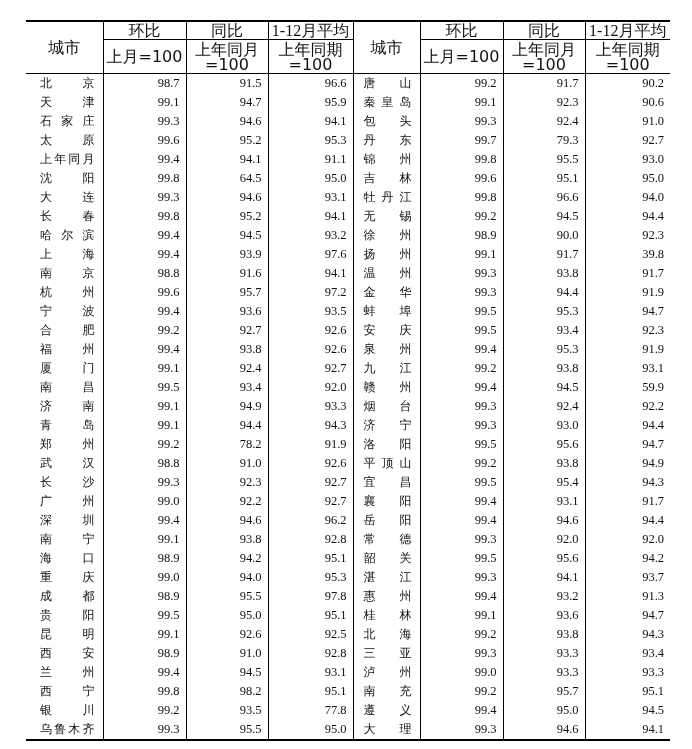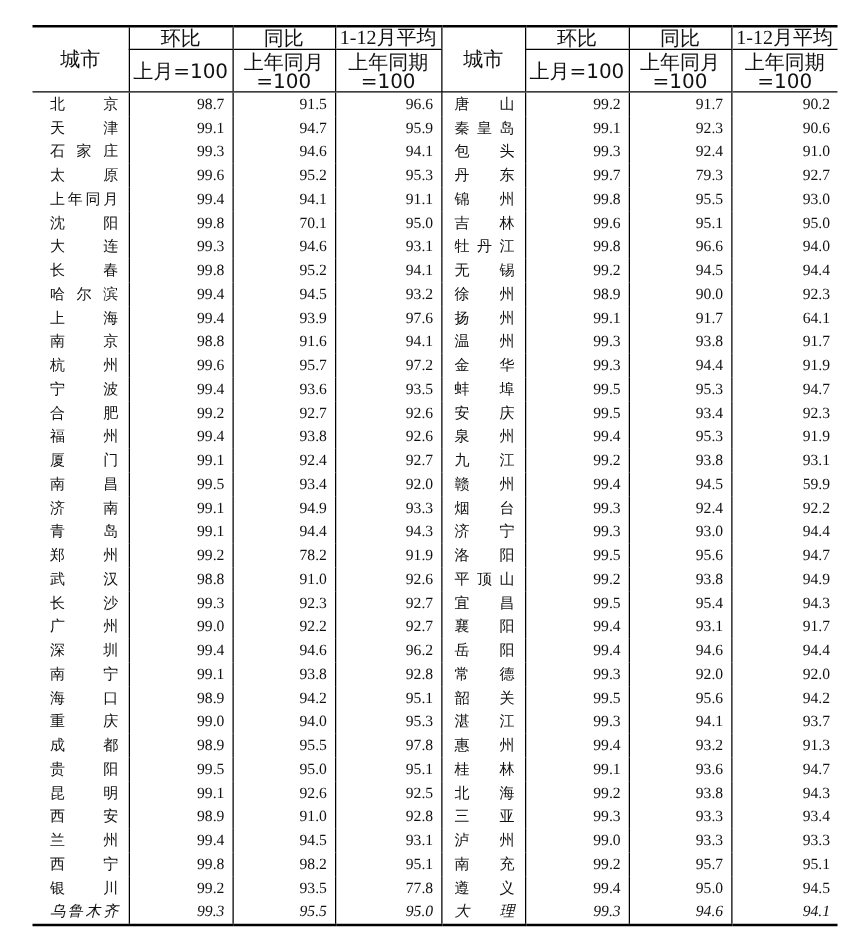--- a/index.html
+++ b/index.html
@@ -31,21 +31,21 @@
     line-height: 19px; white-space: nowrap;
   }
   table.stats td.first { border-left: none; }
   table.stats td.num { text-align: right; padding-right: 6px; }
   table.stats td.city {
     font-family: "DejaVu Sans", "Liberation Sans", sans-serif; font-size: 12px;
     text-align: justify; text-align-last: justify; padding: 0 8px 0 14px;
     letter-spacing: 0;
   }
   table.stats td.city2 { padding: 0 8px 0 10px; }
-  table.stats tbody tr:last-child td { border-bottom: 2.5px solid #000; font-style: italic; }
+  table.stats tbody tr:last-child td { border-bottom: 2.5px solid #000; }
 </style>
 </head>
 <body>
 
 <table class="stats">
   <colgroup>
     <col class="city">
       <col class="num">
       <col class="num2">
       <col class="num3">
@@ -121,21 +121,21 @@
         <td class="num">94.1</td>
         <td class="num">91.1</td>
         <td class="city city2">锦　　州</td>
         <td class="num">99.8</td>
         <td class="num">95.5</td>
         <td class="num">93.0</td>
       </tr>
       <tr>
         <td class="first city">沈　　阳</td>
         <td class="num">99.8</td>
-        <td class="num">70.1</td>
+        <td class="num">64.5</td>
         <td class="num">95.0</td>
         <td class="city city2">吉　　林</td>
         <td class="num">99.6</td>
         <td class="num">95.1</td>
         <td class="num">95.0</td>
       </tr>
       <tr>
         <td class="first city">大　　连</td>
         <td class="num">99.3</td>
         <td class="num">94.6</td>
@@ -166,21 +166,21 @@
         <td class="num">92.3</td>
       </tr>
       <tr>
         <td class="first city">上　　海</td>
         <td class="num">99.4</td>
         <td class="num">93.9</td>
         <td class="num">97.6</td>
         <td class="city city2">扬　　州</td>
         <td class="num">99.1</td>
         <td class="num">91.7</td>
-        <td class="num">64.1</td>
+        <td class="num">39.8</td>
       </tr>
       <tr>
         <td class="first city">南　　京</td>
         <td class="num">98.8</td>
         <td class="num">91.6</td>
         <td class="num">94.1</td>
         <td class="city city2">温　　州</td>
         <td class="num">99.3</td>
         <td class="num">93.8</td>
         <td class="num">91.7</td>

